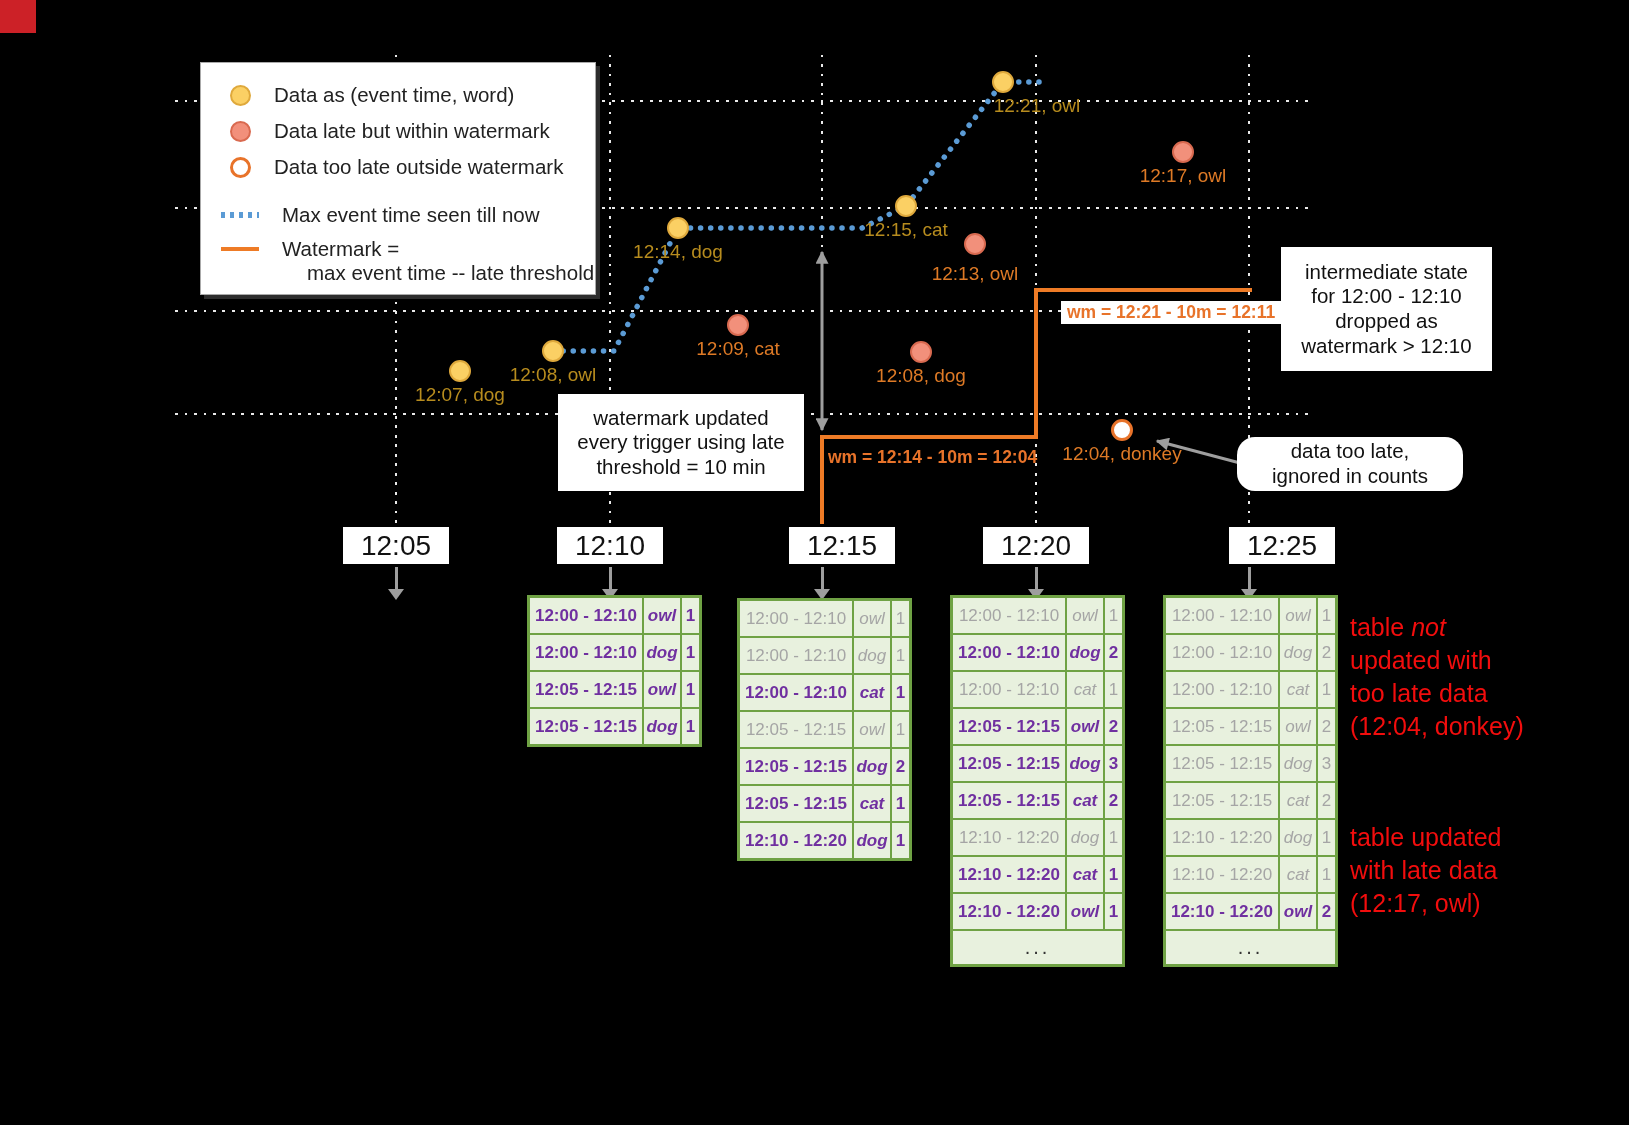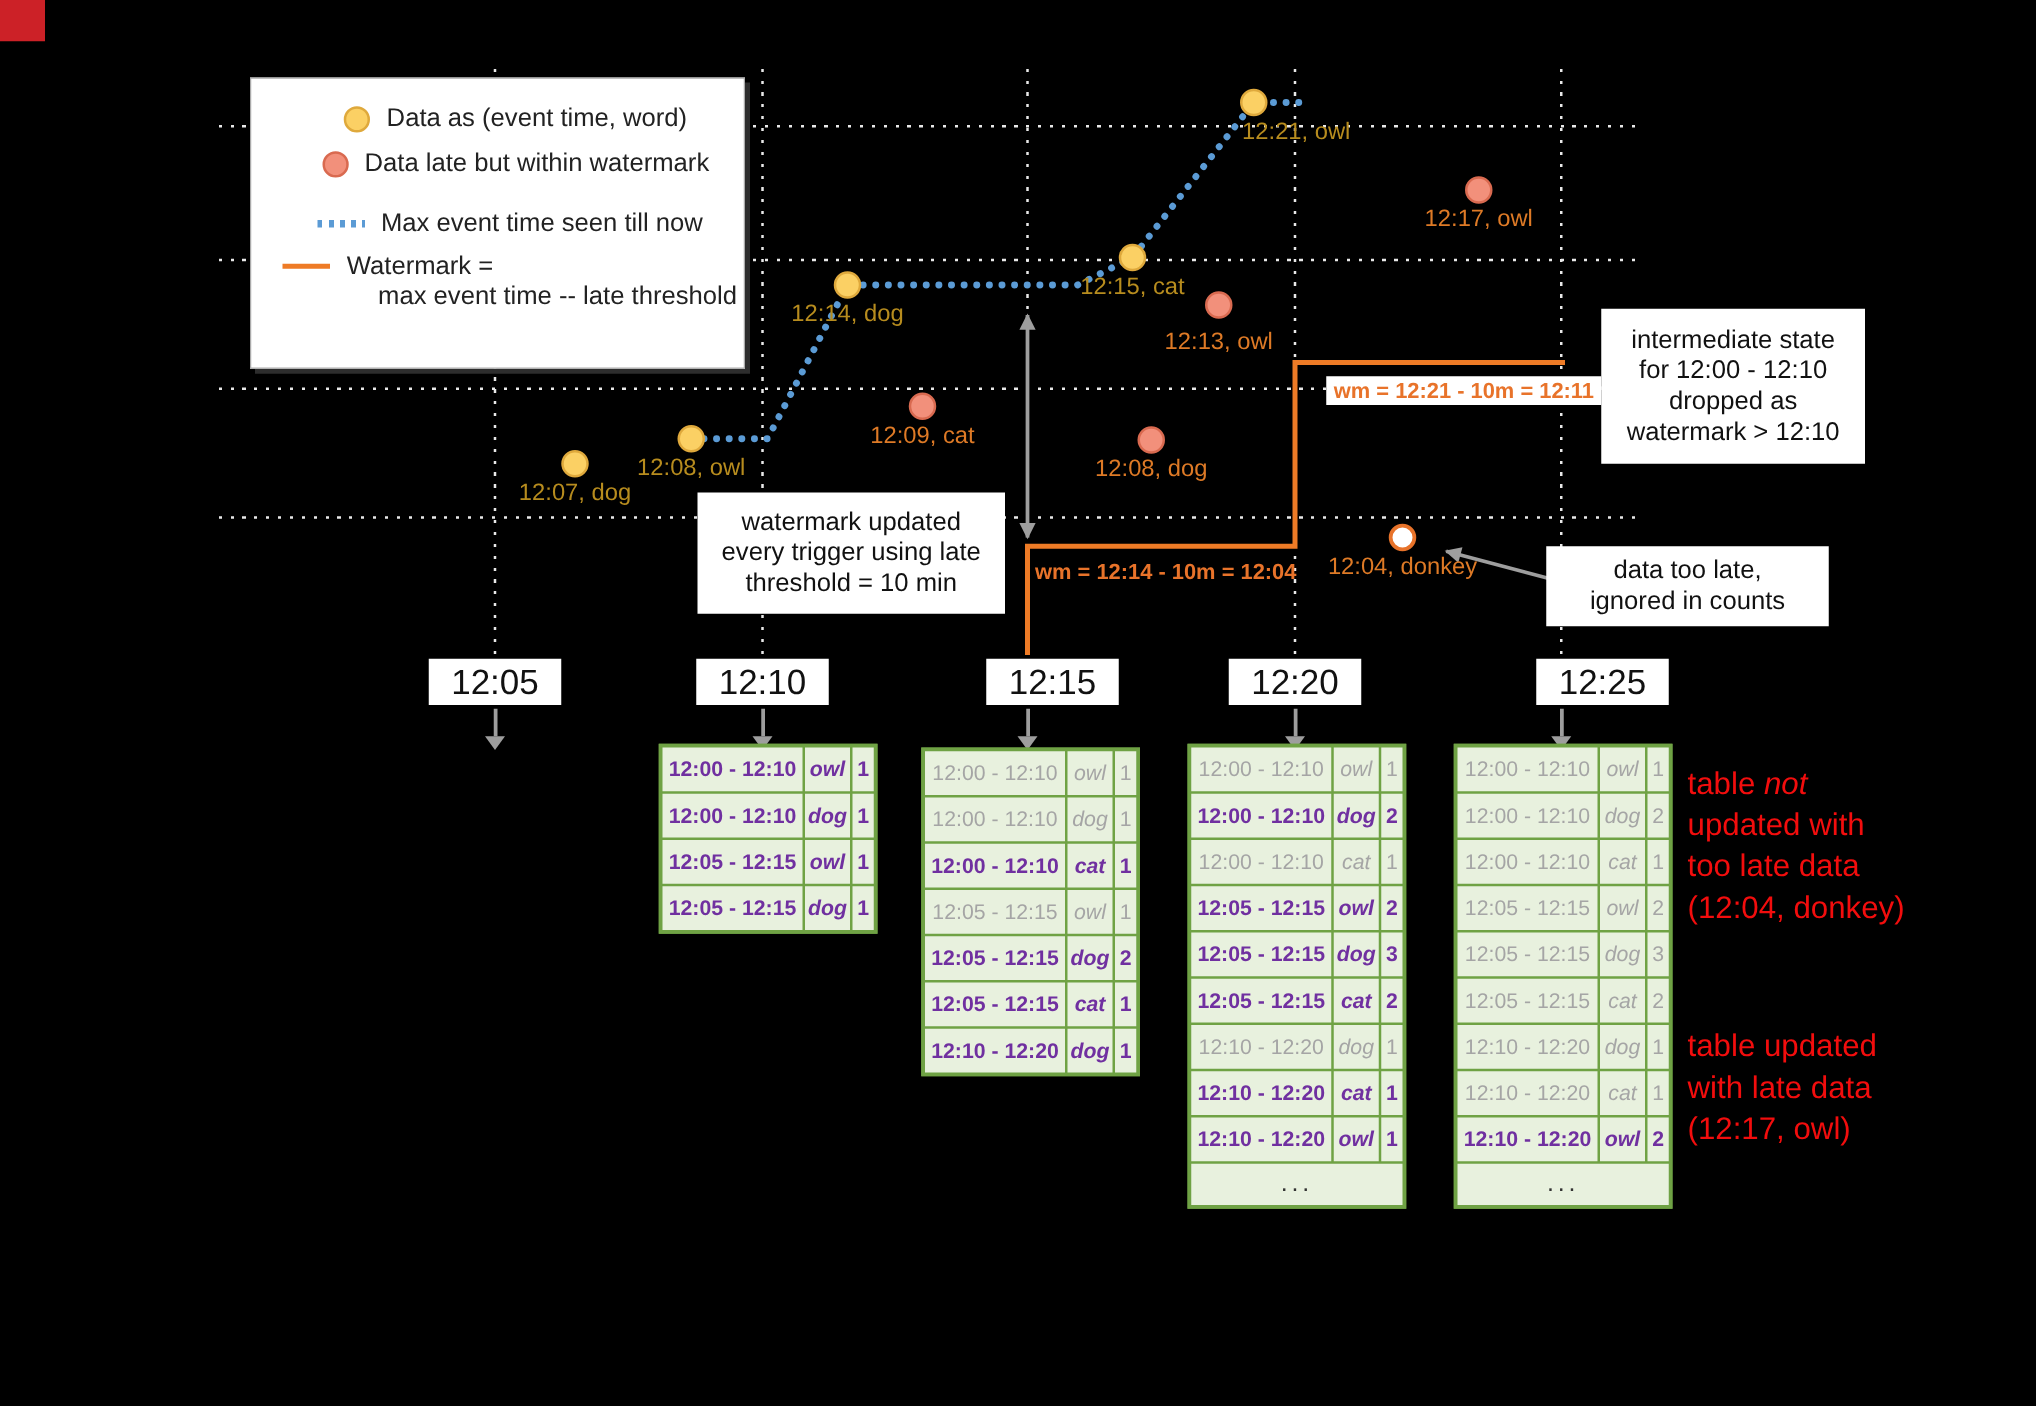--- a/index.html
+++ b/index.html
@@ -27,21 +27,21 @@
   .toolate .pdot { background:#fff;    border:3px solid #E8732A; }
   .plabel { position:absolute; top:13px; left:0; transform:translateX(-50%);
             white-space:nowrap; font-size:19px; }
   .ontime  .plabel { color:#B78C1E; }
   .late    .plabel, .toolate .plabel { color:#DE7A26; }
 
   
   .legend { position:absolute; left:200px; top:62px; width:396px; height:233px; background:#fff;
             border:1px solid #aaa; box-shadow:4px 4px 0 rgba(130,130,130,.35);
             padding:14px 0 0 20px; color:#222; }
-  .lg-row { display:flex; align-items:center; gap:13px; height:36px;justify-content:center; }
+  .lg-row { display:flex; align-items:center; gap:23px; height:36px; }
   .lg-row .txt { font-size:20.5px; }
   .lg-dot { width:21px; height:21px; border-radius:50%; flex:0 0 auto; margin-left:9px; }
   .lg-dot.y { background:#FBD064; border:2px solid #DFA93C; }
   .lg-dot.s { background:#F2907B; border:2px solid #D96A50; }
   .lg-dot.o { background:#fff; border:3px solid #E8732A; }
   .lg-swatch { width:38px; flex:0 0 auto; }
   .lg-swatch.b { height:6px; background-image:repeating-linear-gradient(to right,#5B9BD5 0 4px,transparent 4px 9px); }
   .lg-swatch.o { height:4px; background:#EE7B26; }
   .lg-gap { height:12px; }
   .lg-wm { align-items:flex-start; height:auto; padding-top:4px; }
@@ -52,21 +52,21 @@
   .wmlabel { position:absolute; color:#E8732A; font-size:17.5px; font-weight:bold; white-space:nowrap; }
   #wm1 { left:828px; top:447px; }
   #wm2 { left:1041px; top:301px; background:#fff; padding:1px 6px;margin-left:20px; }
 
   
   .callout { position:absolute; background:#fff; color:#111; font-size:20.5px;
              display:flex; align-items:center; justify-content:center; text-align:center;
              white-space:pre-line; line-height:1.2; }
   #co-trigger { left:558px; top:394px; width:246px; height:97px; }
   #co-dropped { left:1281px; top:247px; width:211px; height:124px; }
-  #co-toolate { left:1237px; top:437px; width:226px; height:64px; }
+  #co-toolate { left:1237px; top:437px; width:226px; height:54px;border-radius:18px; }
 
   
   .tick { position:absolute; top:527px; width:106px; height:37px; margin-left:-53px;
           background:#fff; color:#111; font-size:28px;
           display:flex; align-items:center; justify-content:center; }
   .darrow { position:absolute; top:567px; width:3px; height:22px; margin-left:-1.5px; background:#9e9e9e; }
   .darrow::after { content:""; position:absolute; left:50%; top:100%; transform:translateX(-50%);
                    border:8px solid transparent; border-top:11px solid #9e9e9e; border-bottom:none; }
 
   
@@ -167,20 +167,24 @@
 
   <div class="legend">
     <div class="lg-row">
       <span class="lg-dot y"></span>
       <span class="txt">Data as (event time, word)</span>
     </div>
     <div class="lg-row">
       <span class="lg-dot s"></span>
       <span class="txt">Data late but within watermark</span>
     </div>
+    <div class="lg-row">
+      <span class="lg-dot o"></span>
+      <span class="txt">Data too late outside watermark</span>
+    </div>
     <div class="lg-gap"></div>
     <div class="lg-row">
       <span class="lg-swatch b"></span>
       <span class="txt">Max event time seen till now</span>
     </div>
     <div class="lg-row lg-wm">
       <span class="lg-swatch o"></span>
       <span>
         <span class="txt" style="display:block">Watermark =</span>
         <span class="txt2" style="display:block">max event time -- late threshold</span>

